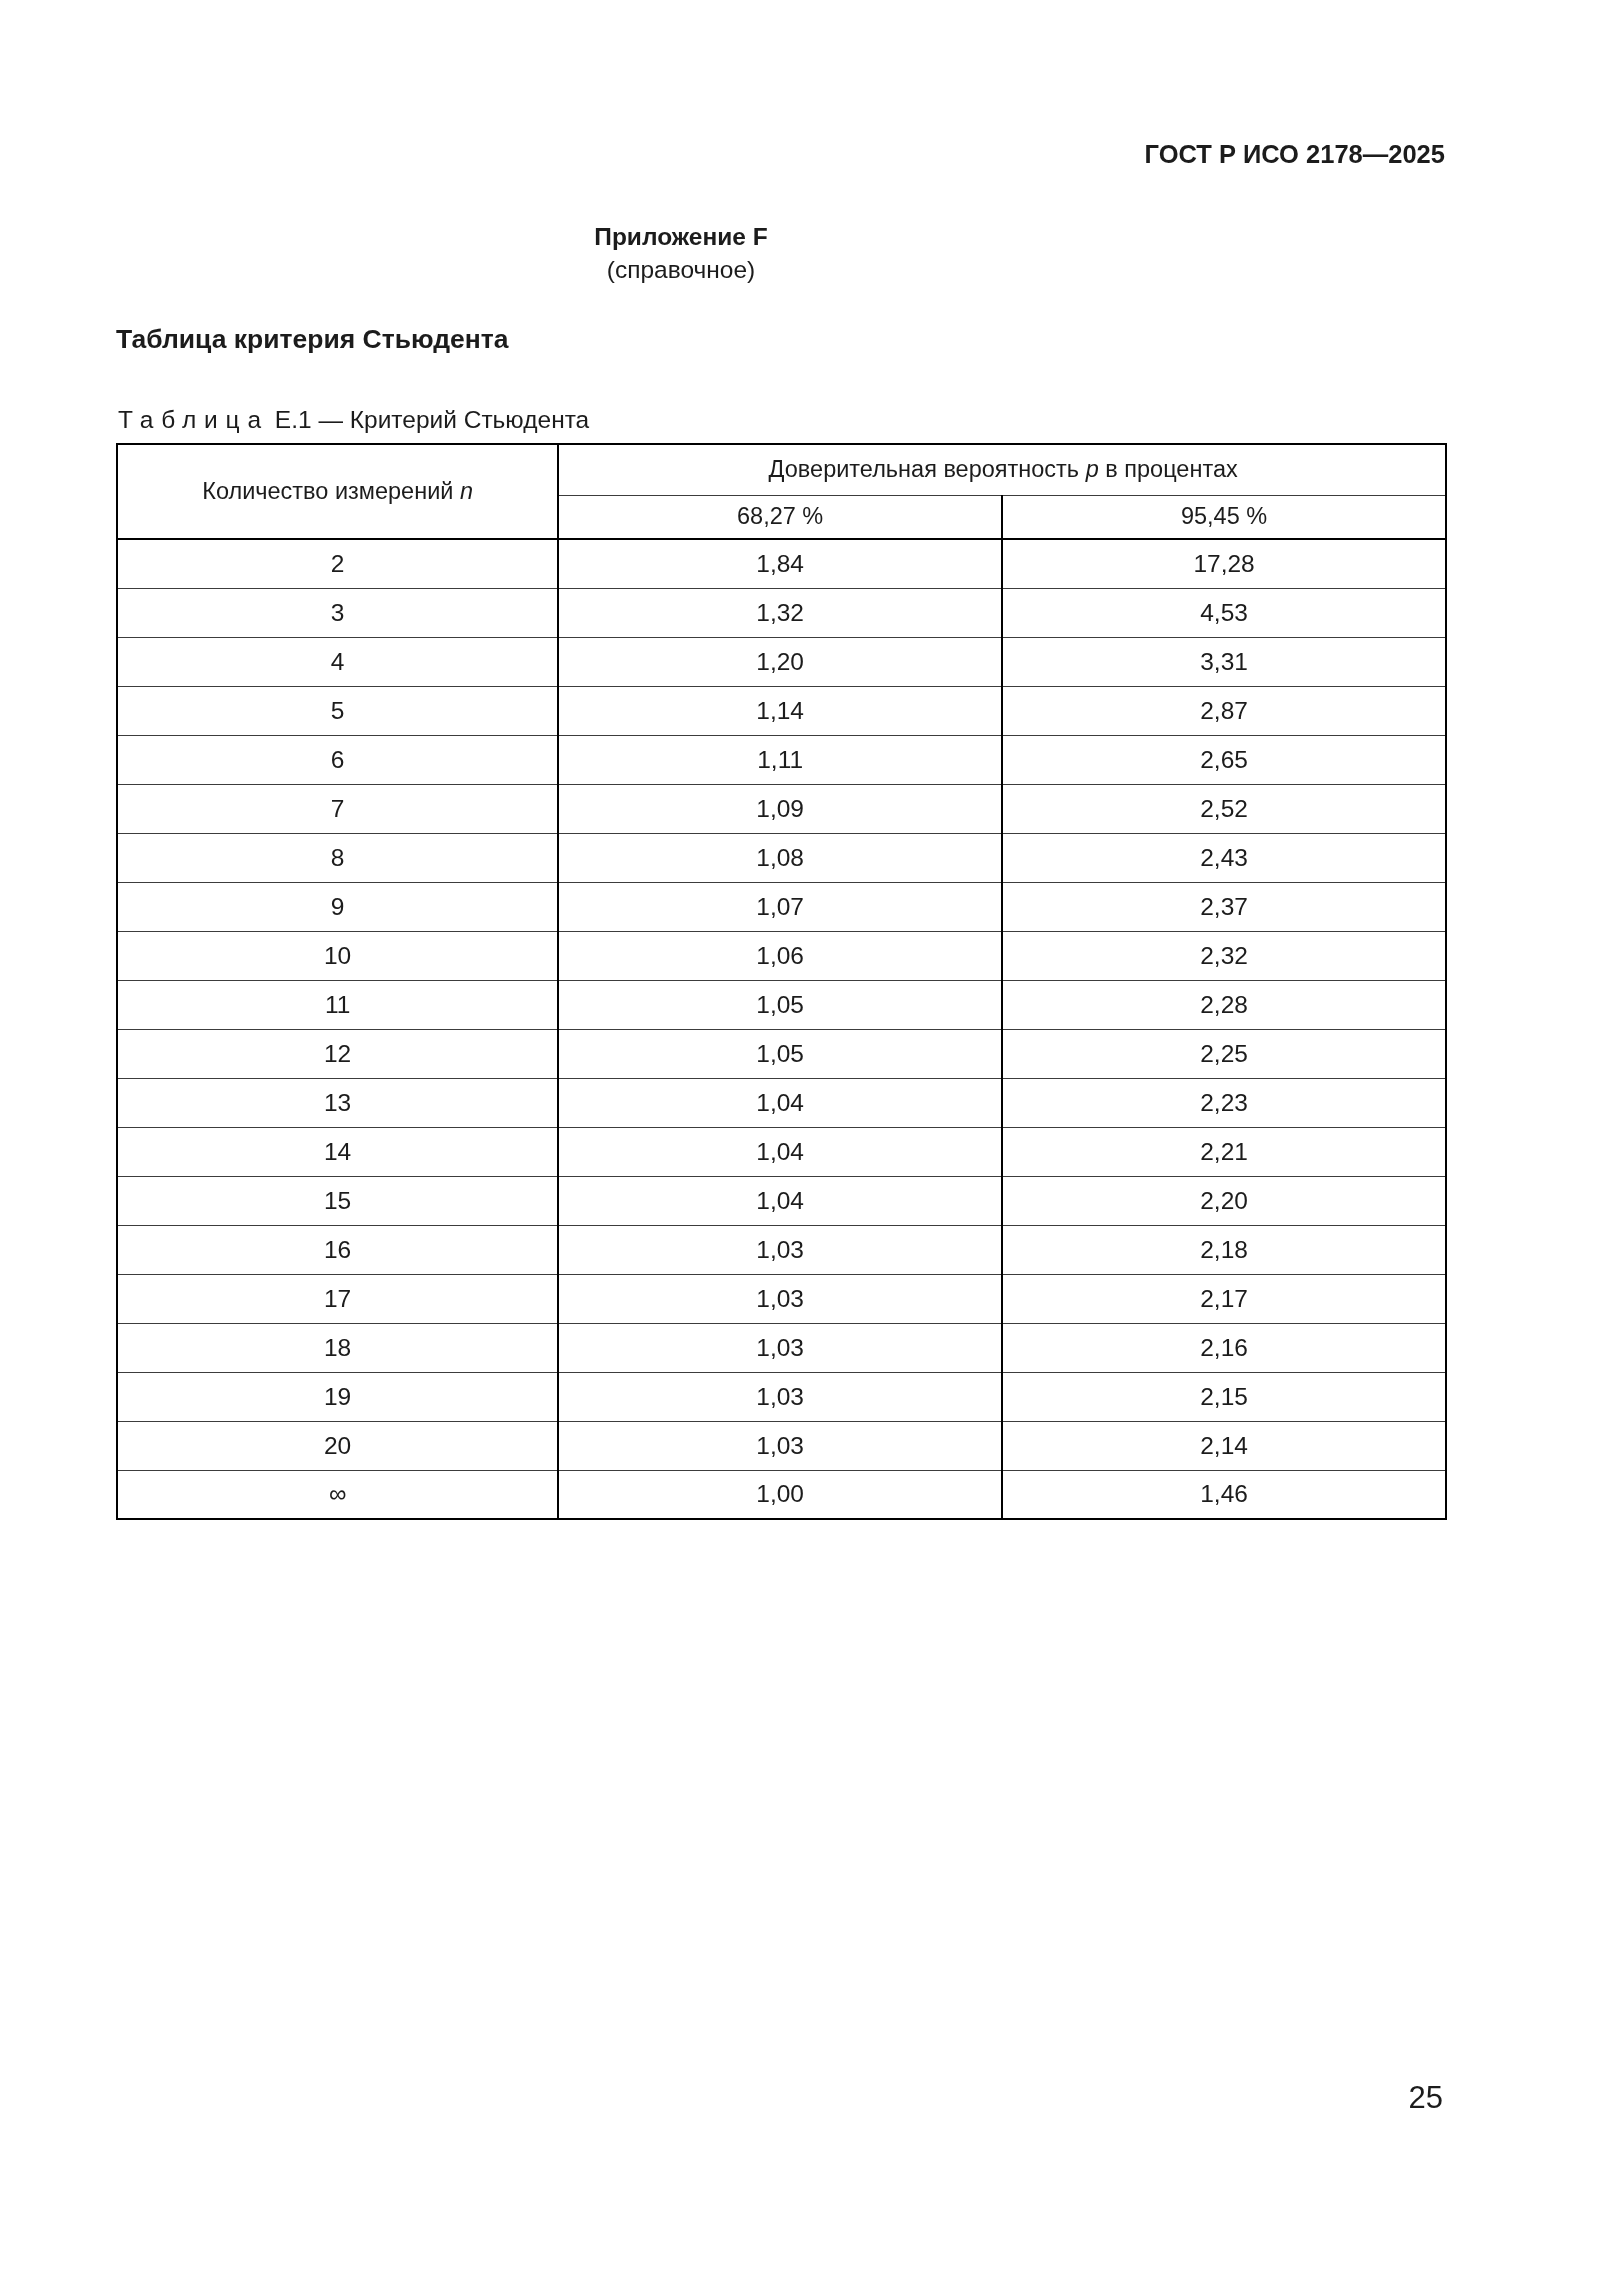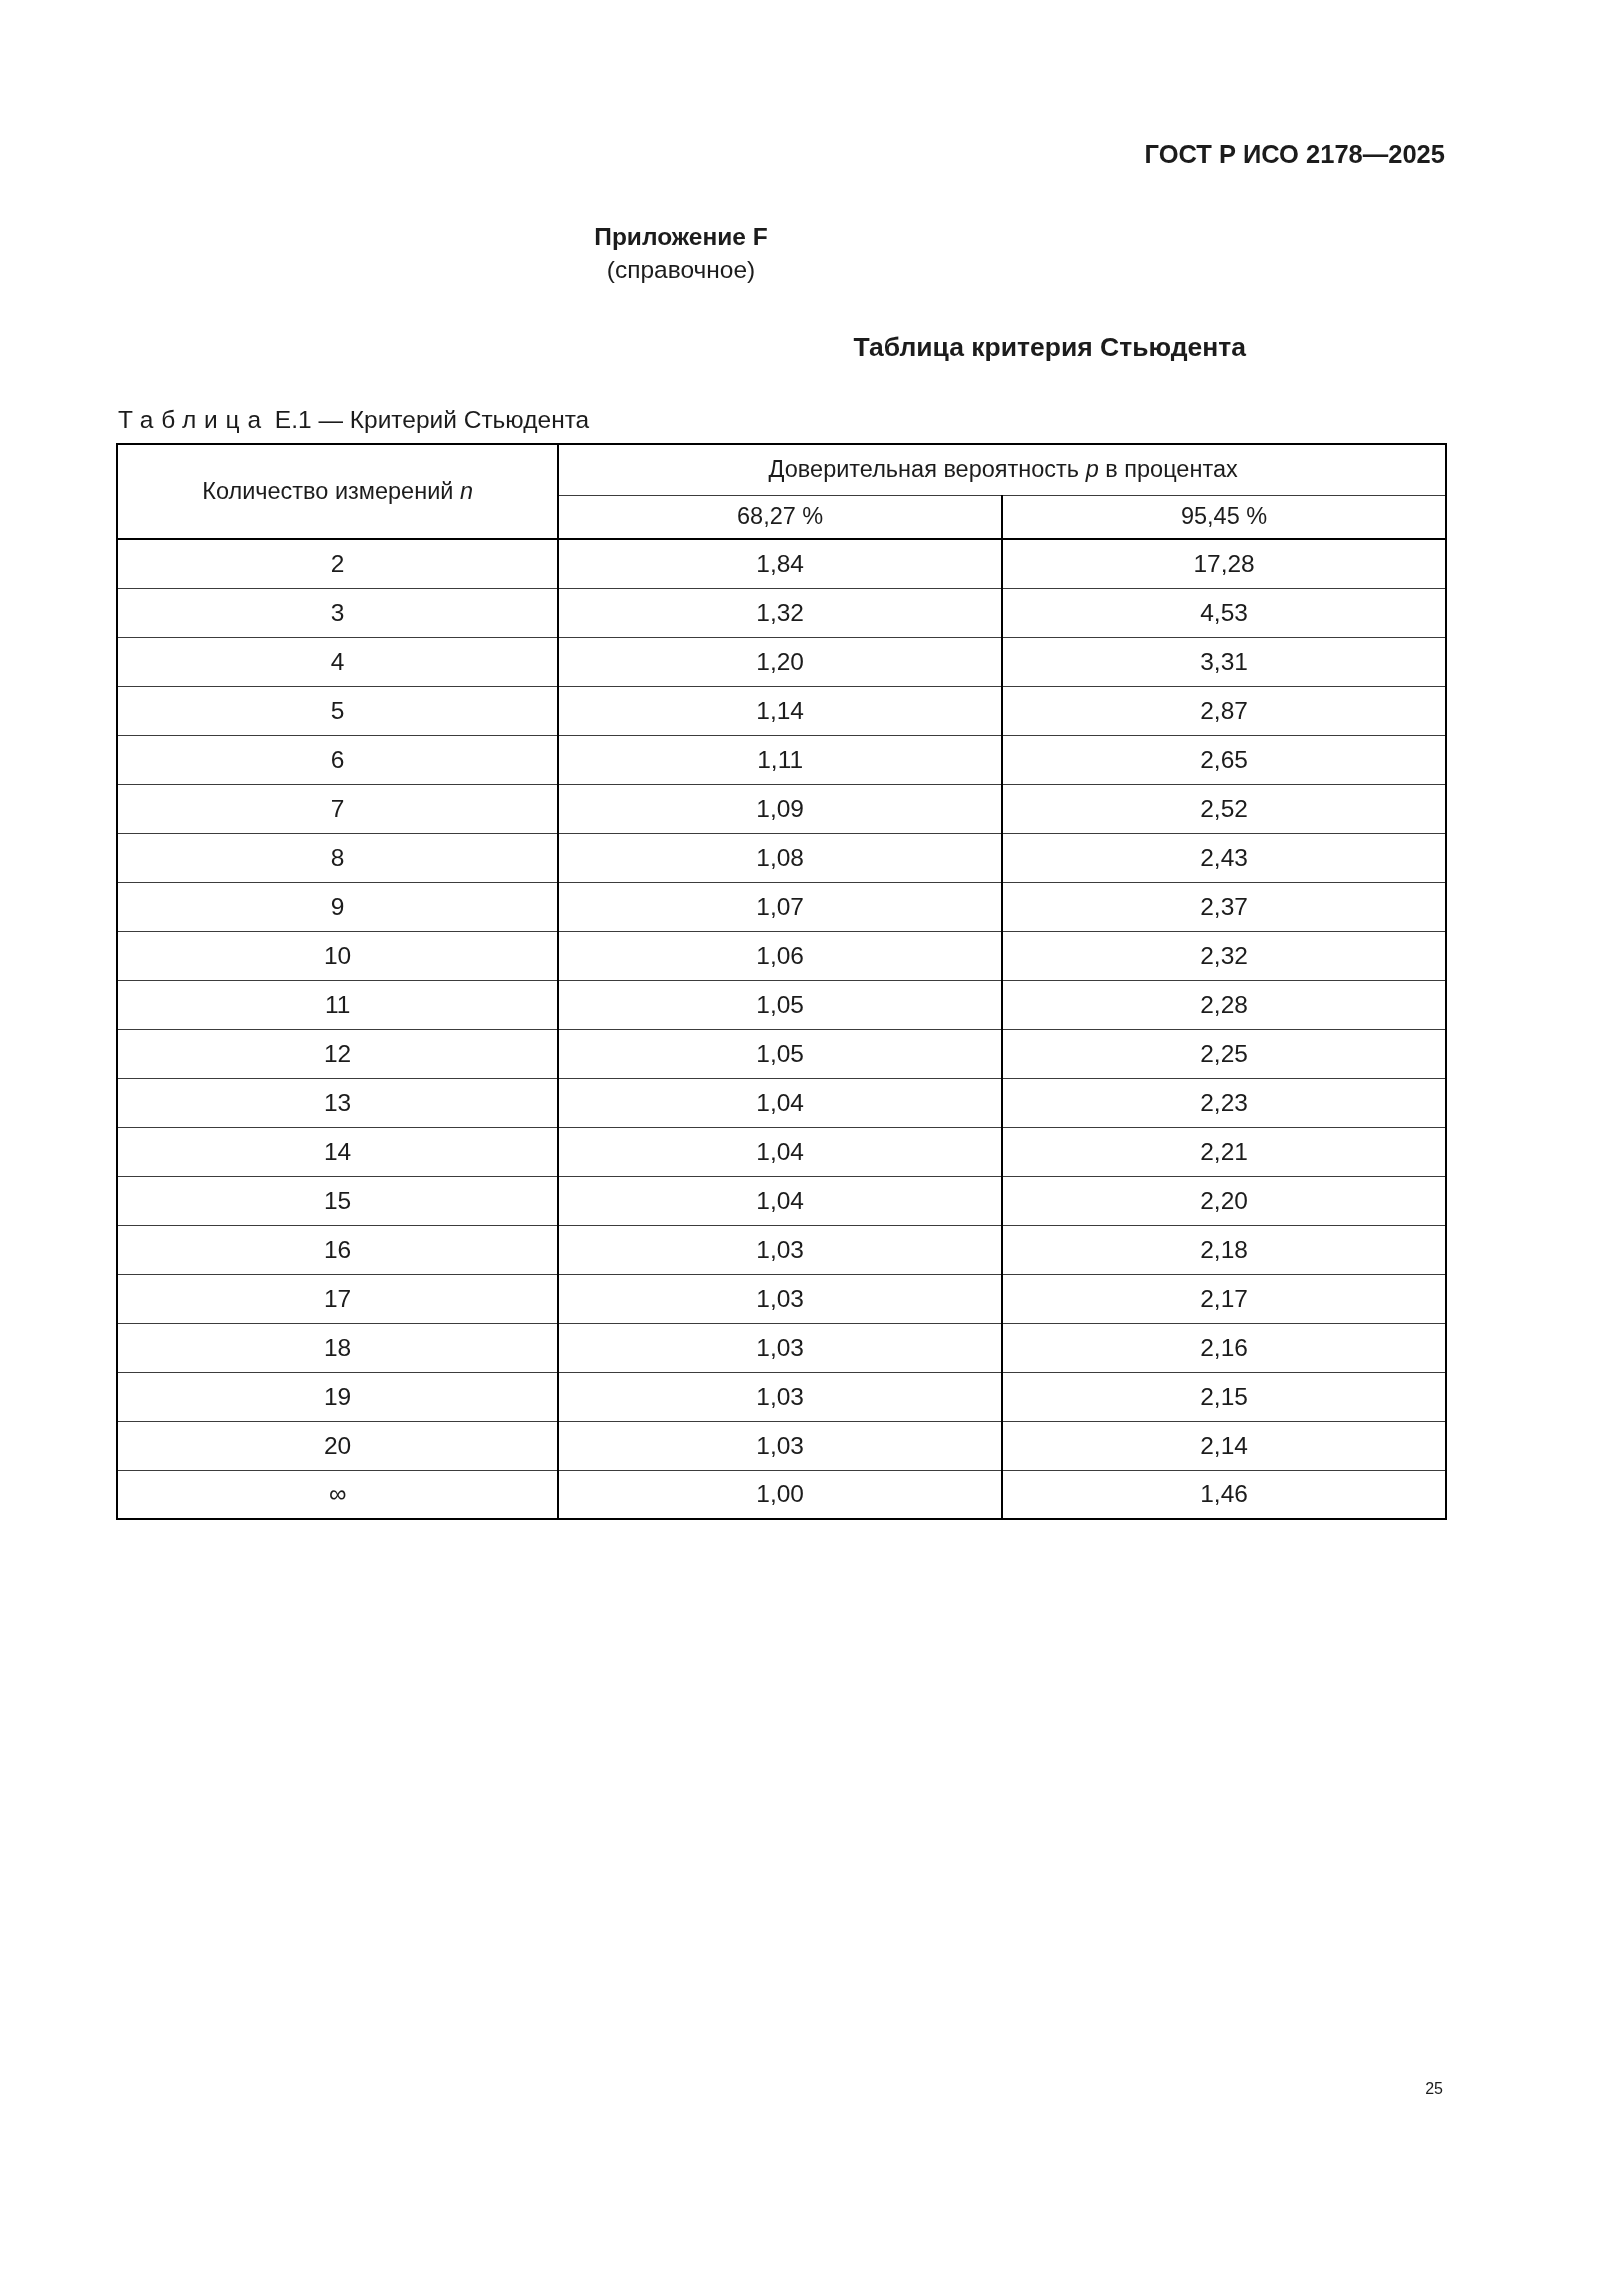--- a/index.html
+++ b/index.html
@@ -45,24 +45,23 @@
     right: 0;
     text-align: center;
     font-size: 24.5px;
     font-weight: 400;
   }
   .section-title {
     position: absolute;
     top: 324px;
     left: 0;
     right: 0;
-    text-align: right;
+    text-align: left;
     font-size: 26.5px;
     font-weight: 700;
-    margin-top: 8px;
   }
   .table-caption {
     position: absolute;
     top: 406px;
     left: 2px;
     font-size: 24.5px;
   }
   .caption-word {
     letter-spacing: 0.32em;
   }
@@ -102,21 +101,21 @@
     padding-left: 8px;
   }
   tr.h1 { height: 51px; }
   tr.h2 { height: 44px; }
   table.stable tbody tr { height: 49px; }
   .var-italic { font-style: italic; }
   .page-number {
     position: absolute;
     top: 2080px;
     right: 178px;
-    font-size: 16px;
+    font-size: 31px;
   }
 </style>
 </head>
 <body>
 
 <div class="doc-code">ГОСТ Р ИСО 2178—2025</div>
 
 <div class="content">
 
   <div class="appendix-title">Приложение F</div>

